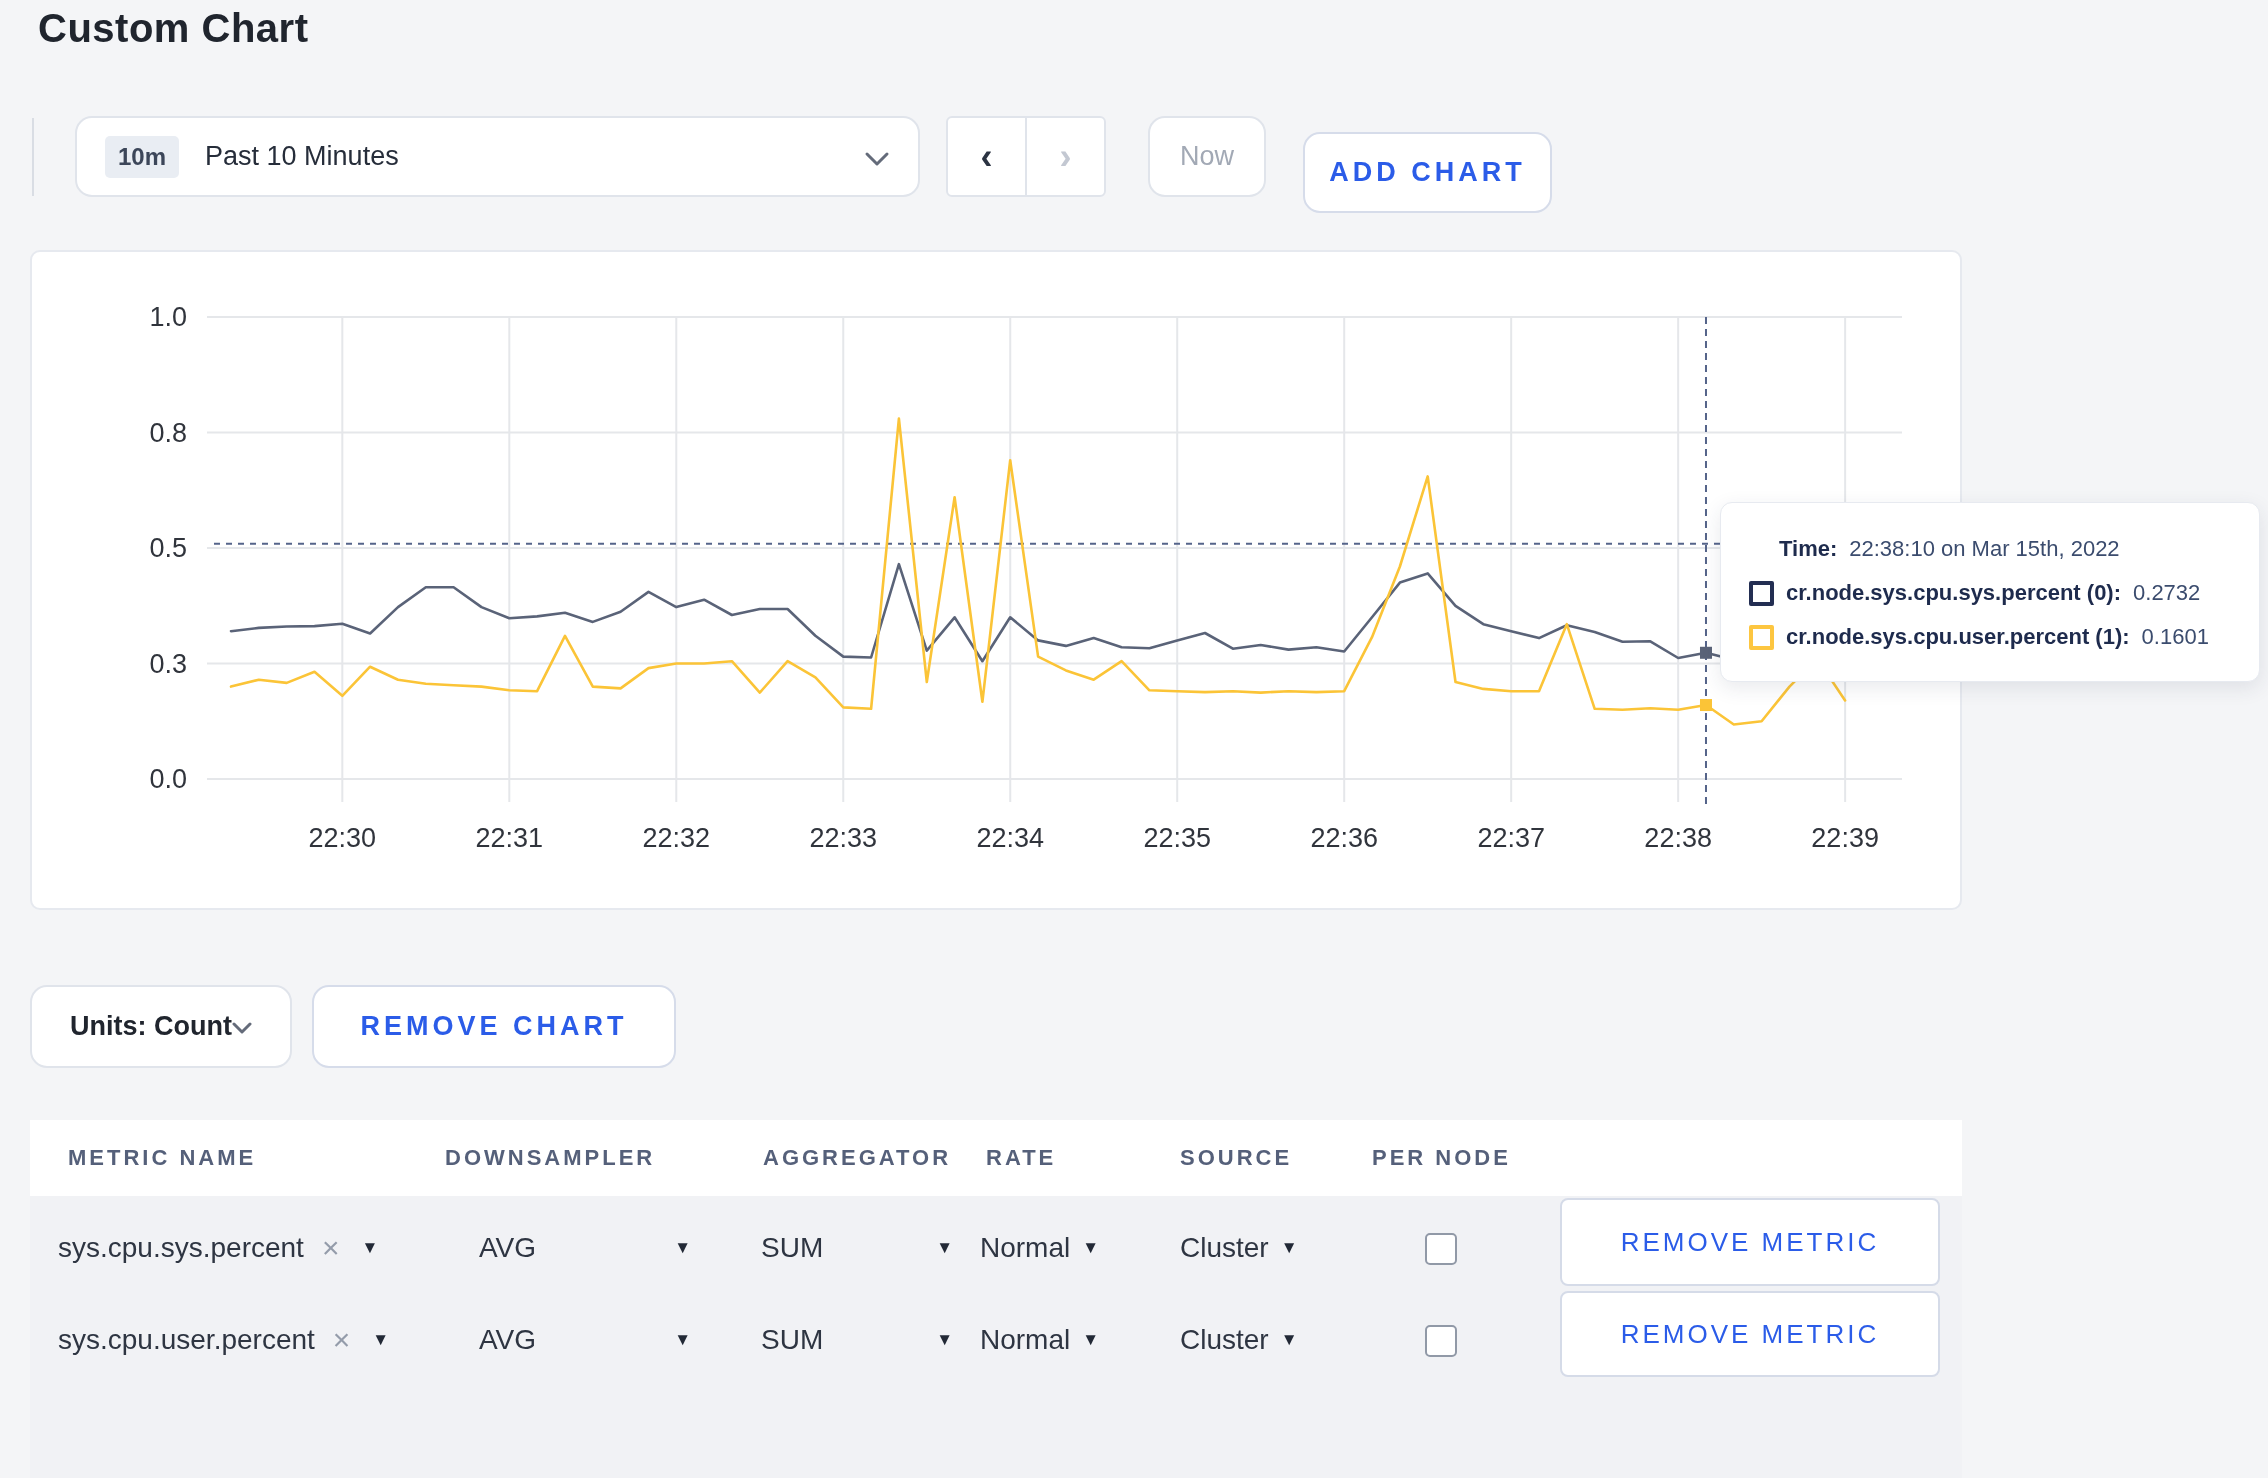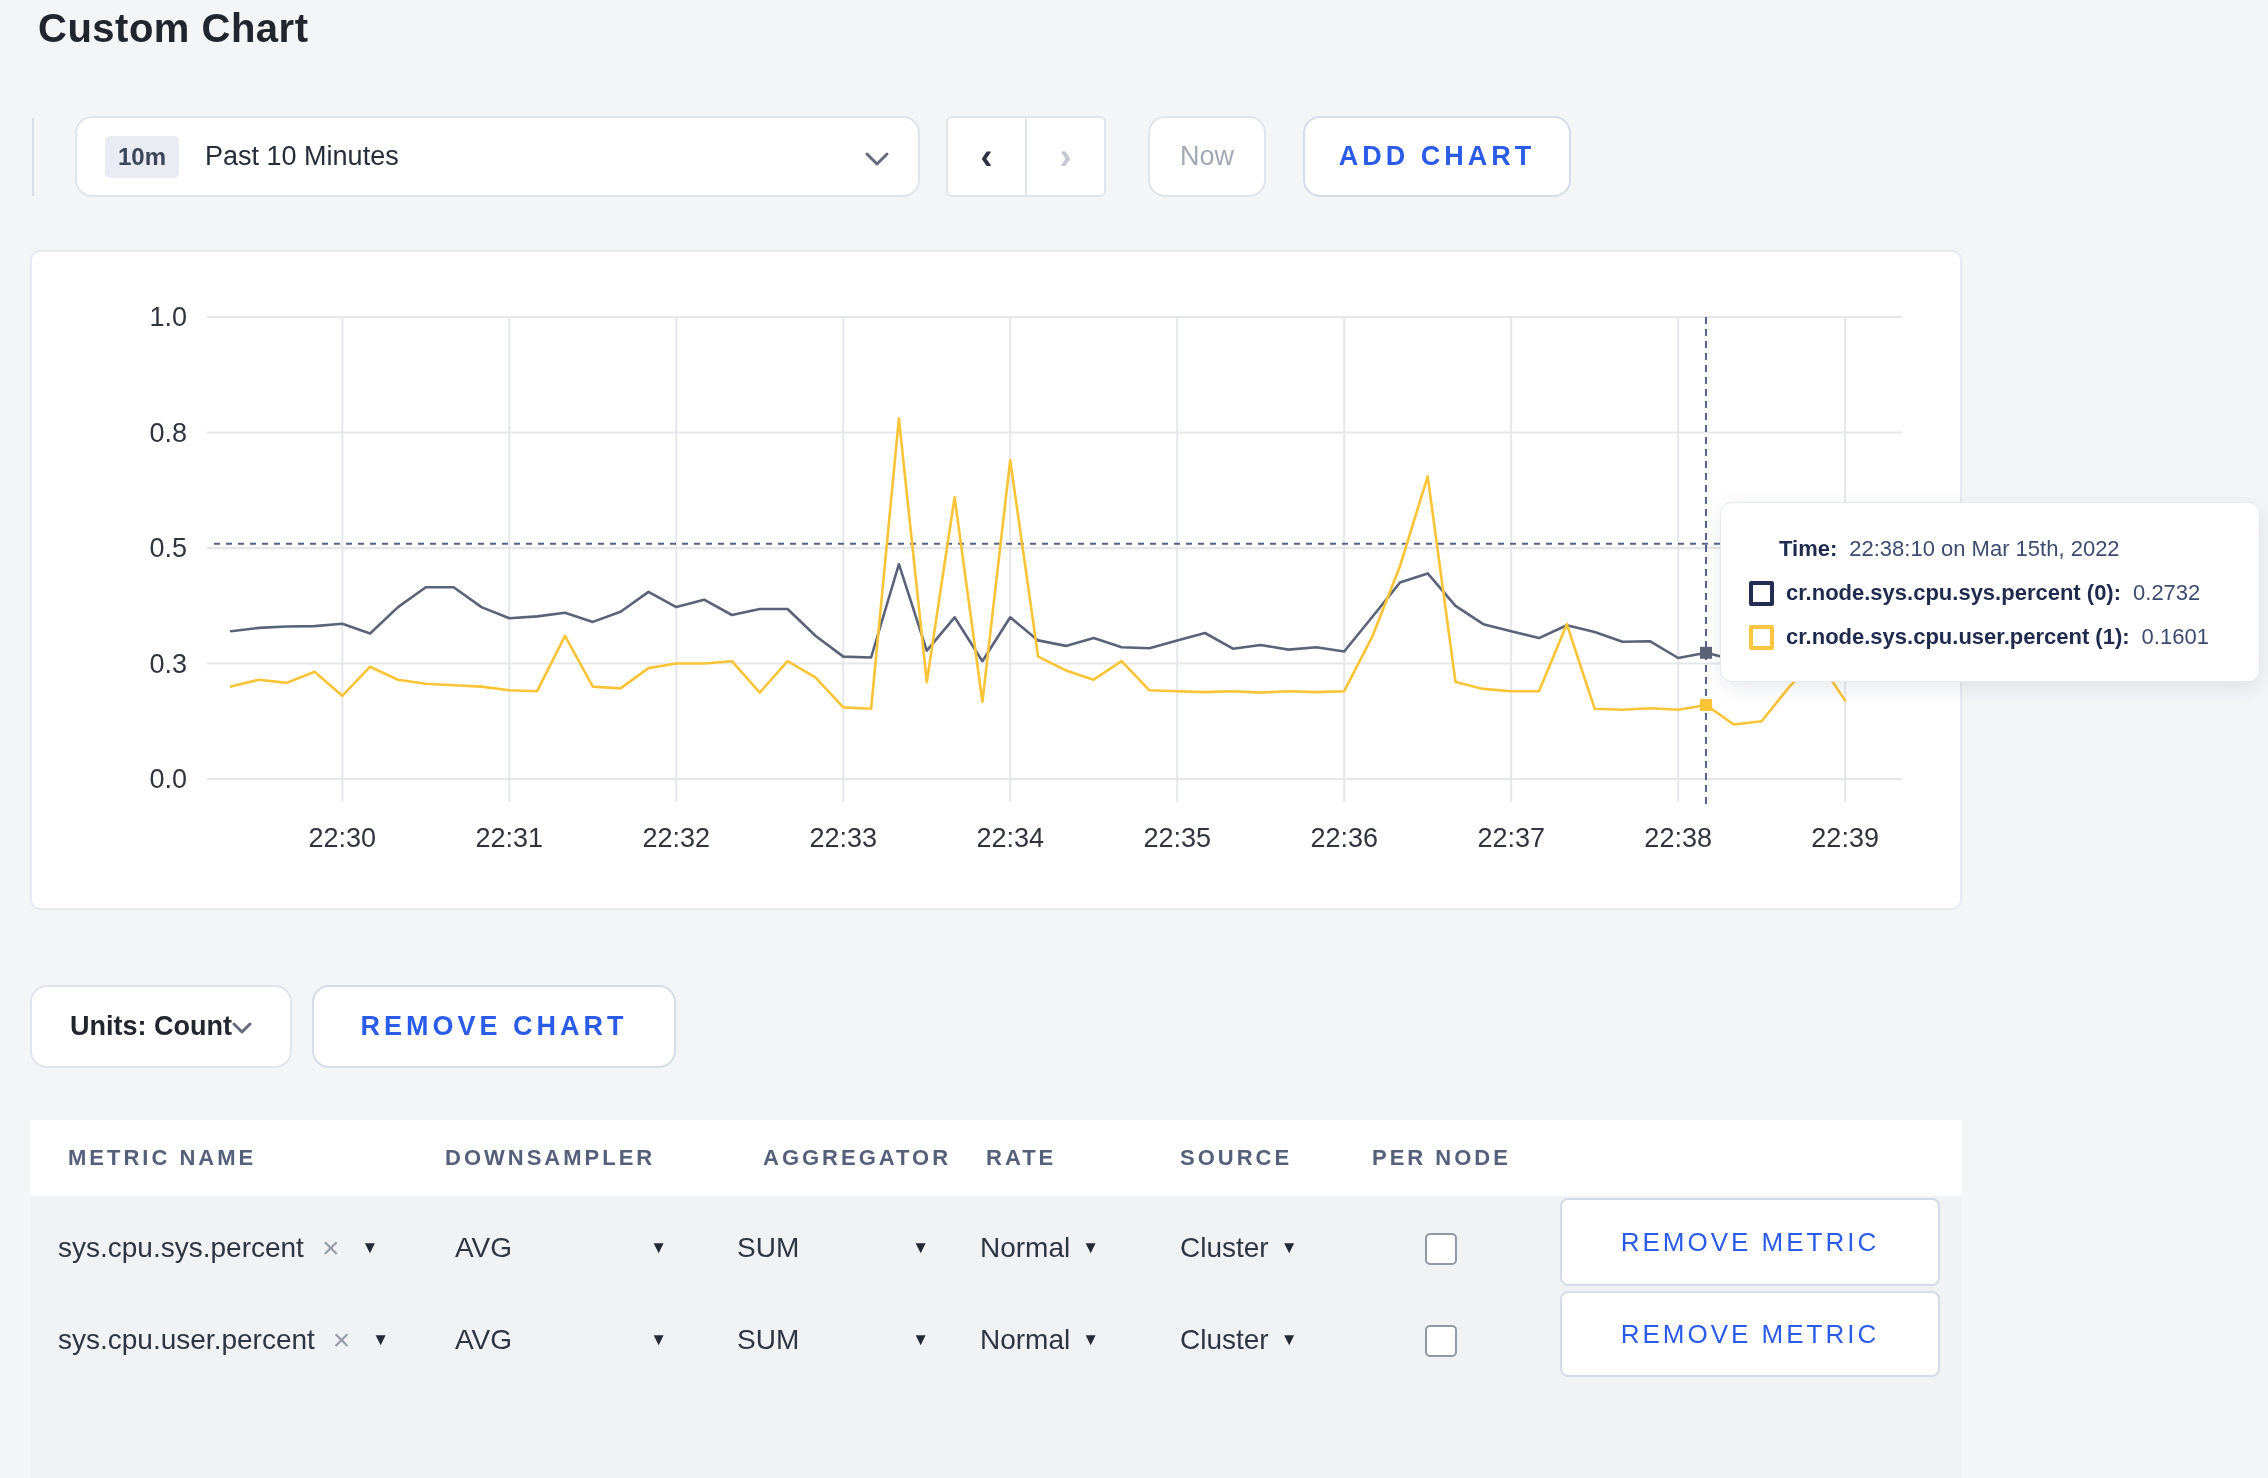--- a/index.html
+++ b/index.html
@@ -23,21 +23,21 @@
   #time-chevron{position:absolute;right:28px;top:33px;}
   #nav-group{left:946px;top:116px;width:160px;height:81px;display:flex;}
   .nav-btn{width:81px;height:81px;font-size:36px;font-weight:700;}
   #nav-prev{border-radius:6px 0 0 6px;color:#2b3342;}
   #nav-next{border-radius:0 6px 6px 0;color:#c3c8d2;margin-left:-2px;}
   #now-button{left:1148px;top:116px;width:118px;height:81px;font-size:27px;color:#a2a9b5;}
   .blue-btn{
     color:#2b5ce8;font-size:27px;font-weight:600;letter-spacing:4px;
     border:2px solid #d6dcea;
   }
-  #add-chart-button{left:1303px;top:116px;width:268px;height:81px;}
+  #add-chart-button{left:1303px;top:132px;width:249px;height:81px;}
   
   #chart-card{left:30px;top:250px;width:1932px;height:660px;background:#fff;border:2px solid #e6e9ef;border-radius:10px;box-sizing:border-box;}
   #chart-svg{position:absolute;left:0;top:0;}
   
   #chart-tooltip{
     left:1720px;top:502px;width:540px;height:180px;background:#fff;
     border:1px solid #e7eaf0;border-radius:12px;box-shadow:0 6px 20px rgba(40,50,80,.10);
     box-sizing:border-box;padding:24px 0 0 28px;font-size:22px;z-index:5;
   }
   .tt-row{display:flex;align-items:center;height:44px;}
@@ -52,21 +52,21 @@
   #remove-chart-button{left:312px;top:985px;width:364px;height:83px;}
   
   #table-header{left:30px;top:1120px;width:1932px;height:76px;background:#fff;}
   .th{position:absolute;top:0;height:76px;line-height:76px;font-size:22px;font-weight:700;letter-spacing:3px;color:#55607a;}
   #table-body{left:30px;top:1196px;width:1932px;height:282px;background:#f1f2f5;text-align:right;}
   .cell{position:absolute;font-size:28px;color:#2e3542;display:flex;align-items:center;}
   .row1{top:24px;height:56px;}
   .row2{top:116px;height:56px;}
   .x-icon{color:#949caa;font-size:30px;margin-left:18px;}
   .caret{font-size:17px;color:#222936;}
-  .field{justify-content:space-between;box-sizing:border-box;}
+  .field{justify-content:space-between;box-sizing:border-box;margin-left:24px;}
   .checkbox{position:absolute;left:1395px;width:28px;height:28px;background:#fff;border:2px solid #9199a7;border-radius:5px;}
   .cb1{top:37px;} .cb2{top:129px;}
   .remove-metric{position:absolute;left:1530px;width:380px;background:#fff;display:flex;align-items:center;justify-content:center;
     border:2px solid #d5dbe8;border-radius:8px;box-sizing:border-box;color:#2b5ce8;font-size:26px;font-weight:400;letter-spacing:3px;cursor:pointer;}
   #remove-metric-1{top:2px;height:88px;}
   #remove-metric-2{top:95px;height:86px;}
   #add-metric-button{position:absolute;left:38px;top:187px;width:284px;height:84px;background:#fff;
     border:2px solid #ccd5ea;border-radius:8px;display:flex;align-items:center;justify-content:center;
     color:#2b5ce8;font-size:27px;font-weight:600;letter-spacing:4px;cursor:pointer;}
 </style>

